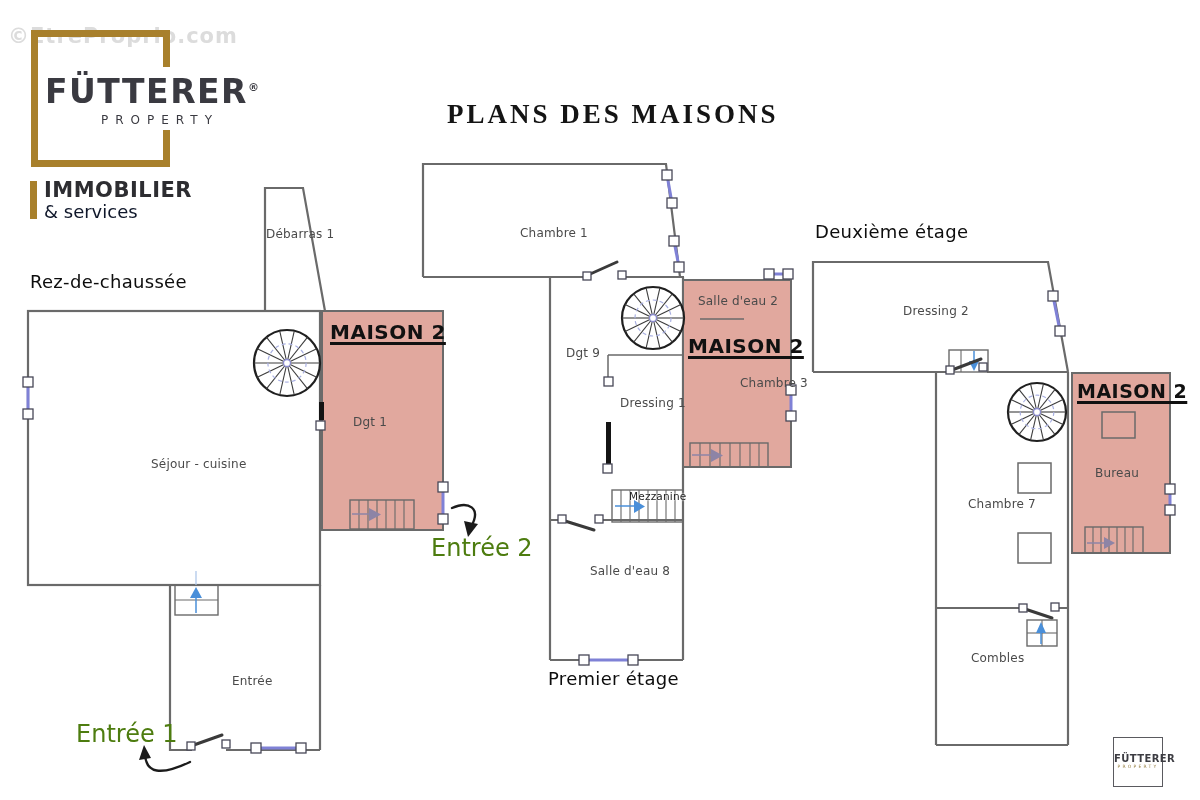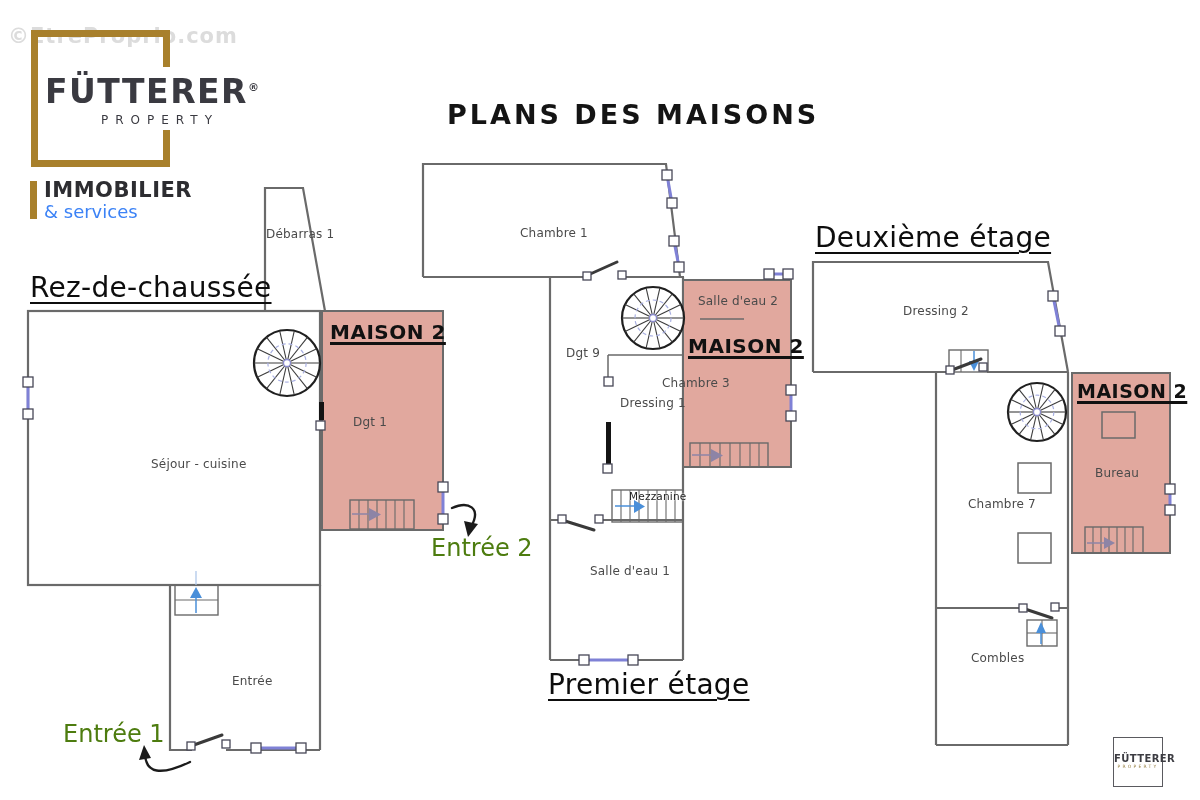--- a/index.html
+++ b/index.html
@@ -29,24 +29,24 @@
               border-left:7px solid #A8802C;border-top:7px solid #A8802C;border-bottom:7px solid #A8802C;}
   .logo-stub{position:absolute;left:163px;width:7px;height:37px;background:#A8802C;}
   .logo-brand{position:absolute;left:45px;top:72px;font-size:33px;font-weight:600;letter-spacing:1.5px;
               color:#3a3a41;white-space:nowrap;}
   .logo-brand sup{font-size:11px;}
   .logo-prop{position:absolute;left:101px;top:113px;font-size:12px;letter-spacing:7px;color:#3a3a41;
              font-weight:500;white-space:nowrap;}
   .gold-bar{position:absolute;left:30px;top:181px;width:7px;height:38px;background:#A8802C;}
   .logo-immo{position:absolute;left:44px;top:178px;font-size:21px;font-weight:700;color:#2d2d31;
              letter-spacing:.5px;white-space:nowrap;}
-  .logo-serv{position:absolute;left:44px;top:201px;font-size:18px;color:#3b82f6;font-weight:500;white-space:nowrap;}
+  .logo-serv{position:absolute;left:44px;top:201px;font-size:18px;color:#0f172a;font-weight:500;white-space:nowrap;}
   .main-title{position:absolute;left:447px;top:99px;font-size:27px;font-weight:800;letter-spacing:3px;
-              color:#141414;white-space:nowrap;}
-  .floorhead{position:absolute;font-size:28px;font-weight:500;color:#0d0d0d;text-decoration:underline;
+              color:#141414;white-space:nowrap;font-family:Liberation Serif, serif;}
+  .floorhead{position:absolute;font-size:18px;font-weight:500;color:#0d0d0d;
              text-decoration-thickness:2px;text-underline-offset:5px;letter-spacing:.3px;white-space:nowrap;}
   .maison{position:absolute;font-weight:800;font-size:20px;color:#111;text-decoration:underline;
           text-decoration-thickness:2.5px;text-underline-offset:3px;letter-spacing:.5px;white-space:nowrap;}
   .rlabel{position:absolute;font-size:12px;color:#4a4a4a;letter-spacing:.2px;white-space:nowrap;}
   .rlabel.mez{font-size:10.5px;color:#222;text-shadow:0 0 2px #fff,0 0 2px #fff;}
   .annot{position:absolute;font-size:24px;font-weight:500;color:#4d7c0f;white-space:nowrap;}
   .flogo-box{position:absolute;left:1113px;top:737px;width:50px;height:50px;box-sizing:border-box;
              border:1.6px solid #5a5a5f;background:#fff;text-align:center;}
   .flogo-brand{margin-top:15px;font-size:10px;letter-spacing:.4px;color:#3c3c42;font-weight:600;}
   .flogo-sub{font-size:4.5px;letter-spacing:2.2px;color:#9a8449;}
@@ -283,30 +283,30 @@
 
   <div class="rlabel" style="left:266px;top:227px">Débarras 1</div>
   <div class="rlabel" style="left:151px;top:457px">Séjour - cuisine</div>
   <div class="rlabel" style="left:353px;top:415px">Dgt 1</div>
   <div class="rlabel" style="left:232px;top:674px">Entrée</div>
 
   <div class="rlabel" style="left:520px;top:226px">Chambre 1</div>
   <div class="rlabel" style="left:566px;top:346px">Dgt 9</div>
   <div class="rlabel" style="left:620px;top:396px">Dressing 1</div>
   <div class="rlabel mez" style="left:629px;top:490px">Mezzanine</div>
-  <div class="rlabel" style="left:590px;top:564px">Salle d'eau 1</div>
+  <div class="rlabel" style="left:590px;top:564px">Salle d'eau 8</div>
   <div class="rlabel" style="left:698px;top:294px">Salle d'eau 2</div>
-  <div class="rlabel" style="left:662px;top:376px">Chambre 3</div>
+  <div class="rlabel" style="left:740px;top:376px">Chambre 3</div>
 
   <div class="rlabel" style="left:903px;top:304px">Dressing 2</div>
   <div class="rlabel" style="left:968px;top:497px">Chambre 7</div>
   <div class="rlabel" style="left:1095px;top:466px">Bureau</div>
   <div class="rlabel" style="left:971px;top:651px">Combles</div>
 
-  <div class="annot" style="left:63px;top:720px">Entrée 1</div>
+  <div class="annot" style="left:76px;top:720px">Entrée 1</div>
   <div class="annot" style="left:431px;top:534px">Entrée 2</div>
 
   <div class="flogo-box">
     <div class="flogo-brand">FÜTTERER</div>
     <div class="flogo-sub">PROPERTY</div>
   </div>
 
 </div>
 
 </body></html>

